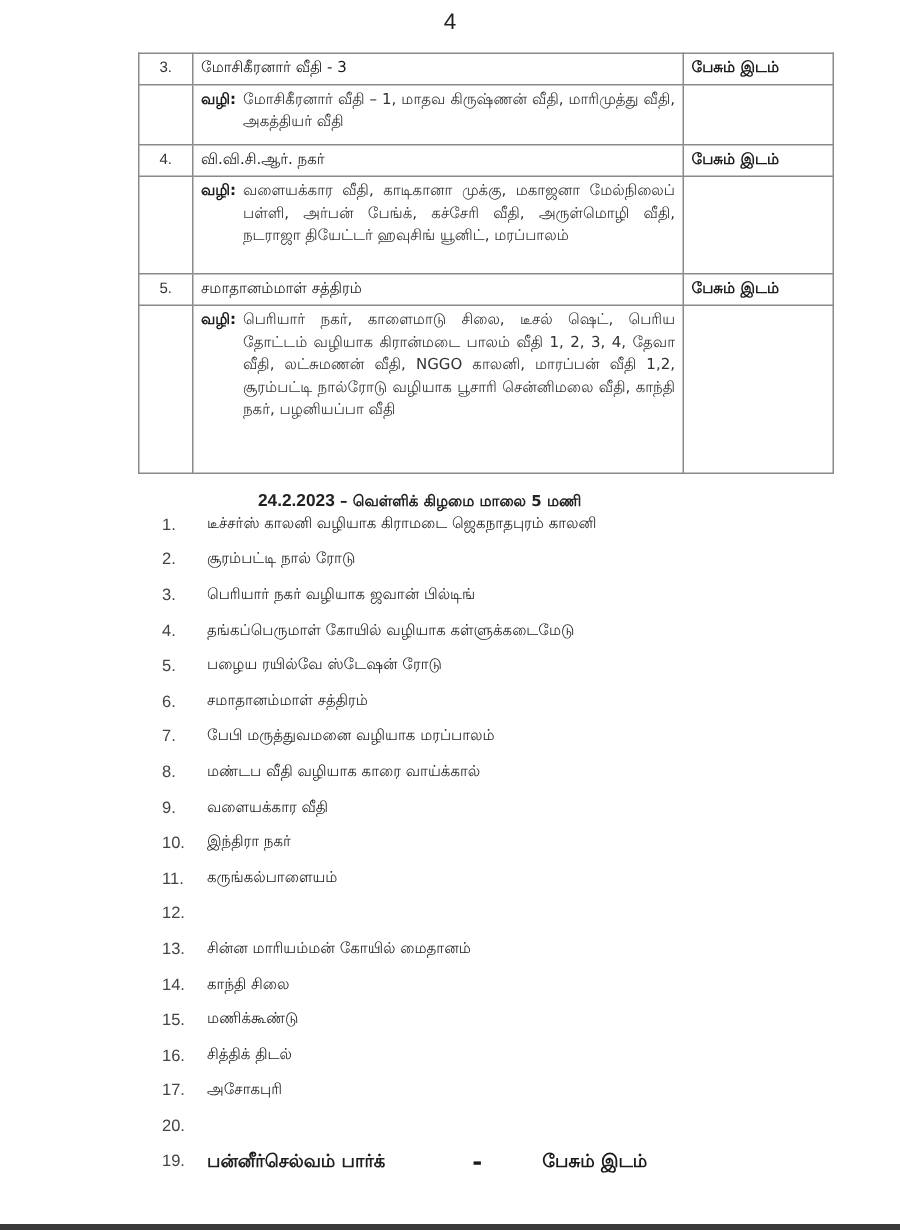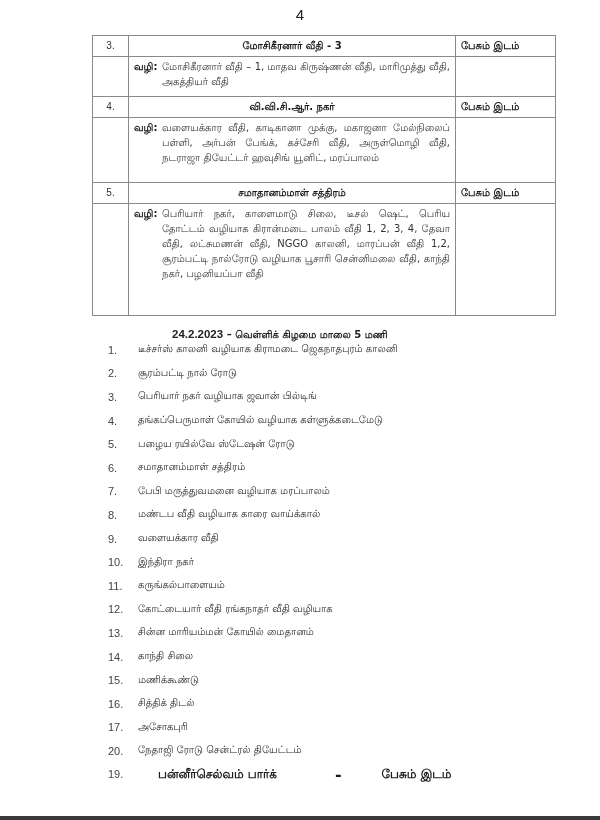--- a/index.html
+++ b/index.html
@@ -19,41 +19,41 @@
       width: 463px; border-collapse: collapse; table-layout: fixed;
     }
     table.routes td {
       border: 1px solid #8a8a8a; vertical-align: top;
       font-size: 10px; line-height: 15px; padding: 2px 5px;
     }
     table.routes col.c-num { width: 36px; }
     table.routes col.c-main { width: 327px; }
     table.routes col.c-status { width: 100px; }
     td.num { text-align: center; font-family: "Liberation Sans", sans-serif; font-size: 12px; color: #333; }
-    td.title { font-weight: bold; font-size: 10px; text-align: center; }
+    td.title { font-weight: normal; font-size: 10px; }
     td.status { font-weight: bold; font-size: 10px; white-space: nowrap; }
     tr.head-row td { height: 16px; }
     .via { display: flex; justify-content: flex-end; }
     .via-label { font-weight: bold; flex: none; width: 28px; }
     .via-text { flex: 1; text-align: justify; color: #333; }
     tr.via-r1 td { height: 35px; }
     tr.via-r2 td { height: 60px; }
     tr.via-r3 td { height: 107px; }
 
     .date-heading {
       position: absolute; top: 328px; left: 172px;
       font-size: 10px; font-weight: bold; color: #222; text-align: right;
     }
     .date-heading .date { font-family: "Liberation Sans", sans-serif; font-size: 11.5px; }
 
     ol.stops { position: absolute; top: 338px; left: 108px; margin: 0; padding: 0; list-style: none; width: 430px; }
     ol.stops li { display: flex; height: 23.6px; align-items: center; }
     ol.stops .n { width: 30px; font-family: "Liberation Sans", sans-serif; font-size: 11px; color: #444; }
     ol.stops .t { font-size: 10px; color: #1f1f1f; }
-    ol.stops li.final .t { font-weight: bold; font-size: 12px; margin-left: 20px; }
+    ol.stops li.final .t { font-weight: bold; font-size: 12px; }
     ol.stops li.final .dash { margin-left: 58px; font-weight: bold; }
     ol.stops li.final .st { margin-left: 40px; font-weight: bold; font-size: 12px; }
 
     .bottom-edge { position: absolute; left: 0; top: 816px; width: 600px; height: 4px; background: #3a3a3a; }
   </style>
 </head>
 <body>
 
 <div class="page-number">4</div>
 
@@ -160,21 +160,20 @@
   <li>
       <span class="n">10.</span>
       <span class="t">இந்திரா நகர்</span>
     </li>
   <li>
       <span class="n">11.</span>
       <span class="t">கருங்கல்பாளையம்</span>
     </li>
   <li>
       <span class="n">12.</span>
-      <span class="t">கோட்டையார் வீதி ரங்கநாதர் வீதி வழியாக</span>
     </li>
   <li>
       <span class="n">13.</span>
       <span class="t">சின்ன மாரியம்மன் கோயில் மைதானம்</span>
     </li>
   <li>
       <span class="n">14.</span>
       <span class="t">காந்தி சிலை</span>
     </li>
   <li>
@@ -184,21 +183,20 @@
   <li>
       <span class="n">16.</span>
       <span class="t">சித்திக் திடல்</span>
     </li>
   <li>
       <span class="n">17.</span>
       <span class="t">அசோகபுரி</span>
     </li>
   <li>
       <span class="n">20.</span>
-      <span class="t">நேதாஜி ரோடு சென்ட்ரல் தியேட்டம்</span>
     </li>
   <li class="final">
     <span class="n">19.</span>
     <span class="t">பன்னீர்செல்வம் பார்க்</span>
     <span class="dash">-</span>
     <span class="st">பேசும் இடம்</span>
   </li>
 </ol>
 
 <div class="bottom-edge"></div>

